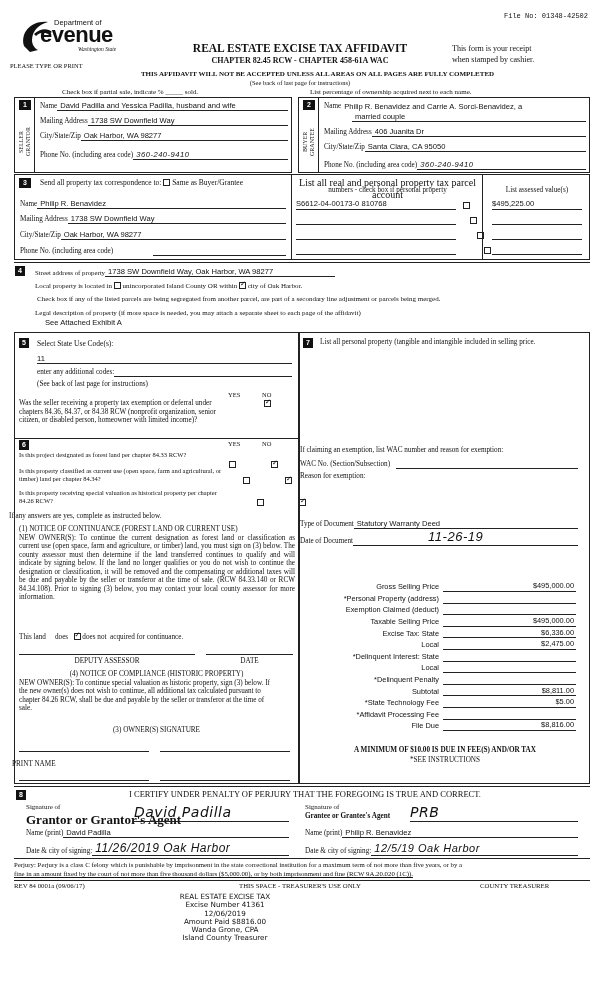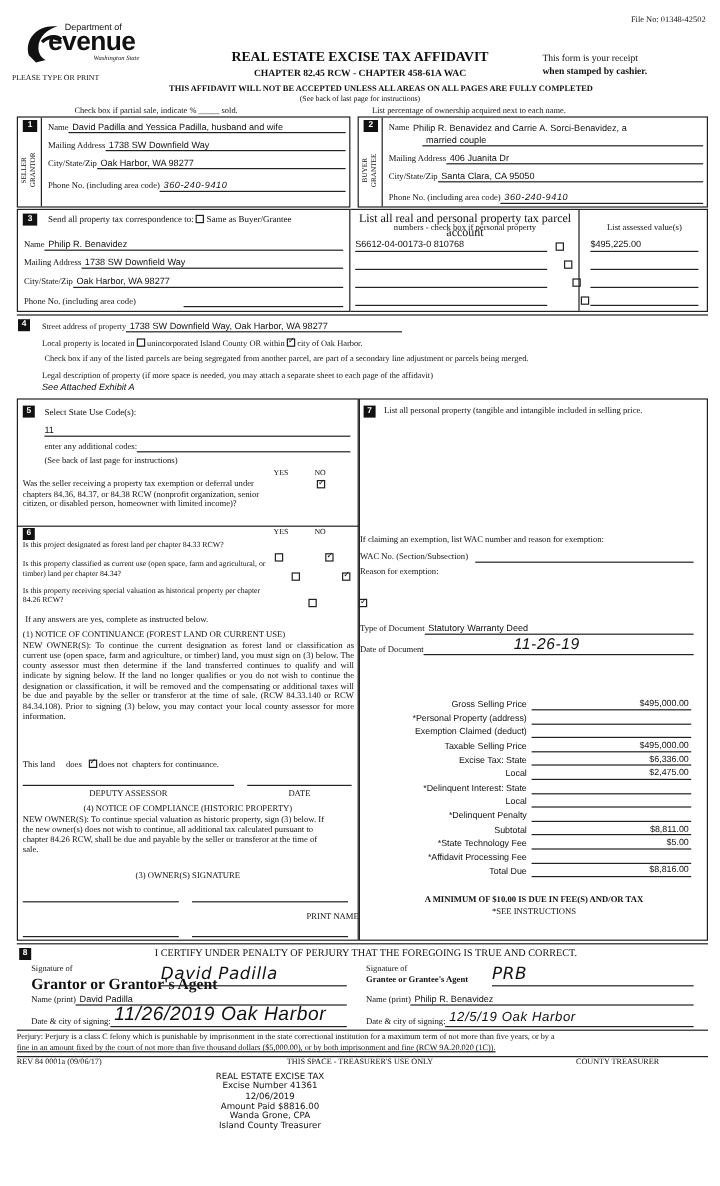--- a/index.html
+++ b/index.html
@@ -17,37 +17,37 @@
   .lbl { white-space: nowrap; }
   .val { flex: 1; border-bottom: 1px solid #222; font-family: "Liberation Sans", sans-serif; font-size: 7.6px; padding-left: 3px; white-space: nowrap; overflow: hidden; }
   .fin-row { position: absolute; left: 300px; width: 290px; height: 11px; display: flex; align-items: flex-end; font-family: "Liberation Sans", sans-serif; font-size: 7.4px; }
   .fin-row .fl { width: 143px; text-align: right; padding-right: 4px; white-space: nowrap; }
   .fin-row .fv { width: 133px; border-bottom: 1px solid #222; text-align: right; padding-right: 2px; }
   .stamp { font-family: "DejaVu Sans", sans-serif; font-size: 7.2px; text-align: center; line-height: 1.15; }
 </style>
 </head>
 <body>
 
-<div class="abs sans" style="right:12px; top:12px; font-family:Liberation Serif, serif; font-size:7px;">File No: 01348-42502</div>
+<div class="abs sans" style="right:12px; top:12px; font-family:Liberation Mono, monospace; font-size:7px;">File No: 01348-42502</div>
 
 <div class="abs" style="left:18px; top:14px; width:110px; height:46px;">
   <svg width="40" height="40" viewBox="0 0 40 40" class="abs" style="left:0;top:2px">
     <path d="M6 30 C2 16 14 4 30 6 C22 8 14 14 14 24 C14 28 16 32 20 34 L12 36 Z" fill="#111"></path>
     <path d="M16 18 C22 12 30 12 34 16 L30 18 C26 16 22 16 18 20 Z" fill="#111"></path>
   </svg>
   <div class="abs sans" style="left:36px; top:4px; font-family:Liberation Sans, sans-serif; font-size:7.5px;">Department of</div>
   <div class="abs sans" style="left:22px; top:10px; font-size:22px; font-weight:bold; letter-spacing:-0.5px; line-height:22px;">evenue</div>
   <div class="abs" style="left:60px; top:32px; font-size:5.5px; font-style:italic;">Washington State</div>
 </div>
 <div class="abs" style="left:10px; top:62px; font-size:6.5px;">PLEASE TYPE OR PRINT</div>
 
 <div class="abs" style="left:150px; top:42px; width:300px; text-align:center; font-size:11.5px; font-weight:bold;">REAL ESTATE EXCISE TAX AFFIDAVIT</div>
 <div class="abs" style="left:150px; top:56px; width:300px; text-align:center; font-size:8px; font-weight:bold;">CHAPTER 82.45 RCW - CHAPTER 458-61A WAC</div>
 <div class="abs" style="left:452px; top:44px; font-size:8px;">This form is your receipt</div>
-<div class="abs" style="left:452px; top:55px; font-size:8px;font-weight:bold;">when stamped by cashier.</div>
+<div class="abs" style="left:452px; top:55px; font-size:8px;">when stamped by cashier.</div>
 <div class="abs" style="left:0; top:70px; width:600px; text-align:center; font-size:7px; font-weight:bold;padding-left:35px;">THIS AFFIDAVIT WILL NOT BE ACCEPTED UNLESS ALL AREAS ON ALL PAGES ARE FULLY COMPLETED</div>
 <div class="abs" style="left:0; top:79px; width:600px; text-align:center; font-size:6.5px;">(See back of last page for instructions)</div>
 <div class="abs" style="left:62px; top:88px; font-size:7px;">Check box if partial sale, indicate % _____ sold.</div>
 <div class="abs" style="left:310px; top:88px; font-size:7px;">List percentage of ownership acquired next to each name.</div>
 
 <div class="box" style="left:14px; top:97px; width:278px; height:76px;"></div>
 <div class="abs" style="left:15px; top:98px; width:20px; height:74px; border-right:1px solid #222;"></div>
 <div class="abs" style="left:19px; top:100px;"><span class="num">1</span></div>
 <div class="vlabel" style="left:18px; top:122px; width:14px; height:40px;">SELLER GRANTOR</div>
 <div class="row" style="left:40px; top:99px; width:248px; height:12px;">
@@ -126,21 +126,21 @@
   </div>
 <div class="abs" style="left:35px; top:282px; font-size:7px;">
   <span>Local property is located in</span>
   <span class="cb"></span>
   <span>unincorporated Island County OR within</span>
   <span class="cb checked"></span>
   <span>city of Oak Harbor.</span>
 </div>
 <div class="abs" style="left:37px; top:295px; font-size:7px;">Check box if any of the listed parcels are being segregated from another parcel, are part of a secondary line adjustment or parcels being merged.</div>
 <div class="abs" style="left:35px; top:309px; font-size:7px;">Legal description of property (if more space is needed, you may attach a separate sheet to each page of the affidavit)</div>
-<div class="abs sans" style="left:35px; top:318px; font-size:7.6px;font-style:italic;">See Attached Exhibit A</div>
+<div class="abs sans" style="left:45px; top:318px; font-size:7.6px;">See Attached Exhibit A</div>
 
 <div class="box" style="left:14px; top:332px; width:285px; height:452px; border-top:1.5px solid #222;"></div>
 <div class="abs" style="left:19px; top:338px;"><span class="num" style="width:10px">5</span></div>
 <div class="abs" style="left:37px; top:339px; font-size:7.5px;">Select State Use Code(s):</div>
 <div class="row" style="left:37px; top:352px; width:255px; height:12px;">
     <span class="val" style="padding-left:0">11</span>
   </div>
 <div class="row" style="left:37px; top:366px; width:255px; height:11px;">
     <span class="lbl">enter any additional codes:</span>
     <span class="val"></span>
@@ -150,40 +150,40 @@
 <div class="abs" style="left:262px; top:391px; font-size:6.5px;">NO</div>
 <div class="abs" style="left:264px; top:400px;"><span class="cb checked"></span></div>
 <div class="abs" style="left:19px; top:399px; width:205px; font-size:7.2px;">Was the seller receiving a property tax exemption or deferral under chapters 84.36, 84.37, or 84.38 RCW (nonprofit organization, senior citizen, or disabled person, homeowner with limited income)?</div>
 
 <div class="abs" style="left:14px; top:438px; width:285px; border-top:1px solid #222;"></div>
 <div class="abs" style="left:19px; top:440px;"><span class="num" style="width:10px">6</span></div>
 <div class="abs" style="left:228px; top:440px; font-size:6.5px;">YES</div>
 <div class="abs" style="left:262px; top:440px; font-size:6.5px;">NO</div>
 <div id="s6-questions"><div class="abs" style="left:19px; top:451px; width:203px; font-size:6.5px; line-height:1.2;">Is this project designated as forest land per chapter 84.33 RCW?</div><span class="cb abs" style="left:229px; top:452px;"></span><span class="cb checked abs" style="left:264px; top:452px;"></span><div class="abs" style="left:19px; top:467px; width:203px; font-size:6.5px; line-height:1.2;">Is this property classified as current use (open space, farm and agricultural, or timber) land per chapter 84.34?</div><span class="cb abs" style="left:229px; top:468px;"></span><span class="cb checked abs" style="left:264px; top:468px;"></span><div class="abs" style="left:19px; top:489px; width:203px; font-size:6.5px; line-height:1.2;">Is this property receiving special valuation as historical property per chapter 84.26 RCW?</div><span class="cb abs" style="left:229px; top:490px;"></span><span class="cb checked abs" style="left:264px; top:490px;"></span></div>
 
-<div class="abs" style="left:21px; top:512px; font-size:7.2px;">If any answers are yes, complete as instructed below.</div>
+<div class="abs" style="left:9px; top:512px; font-size:7.2px;">If any answers are yes, complete as instructed below.</div>
 <div class="abs" style="left:19px; top:525px; width:275px; font-size:7.2px;">(1) NOTICE OF CONTINUANCE (FOREST LAND OR CURRENT USE)</div>
 <div class="abs" style="left:19px; top:534px; width:276px; font-size:7.2px; line-height:1.18; text-align:justify;">NEW OWNER(S): To continue the current designation as forest land or classification as current use (open space, farm and agriculture, or timber) land, you must sign on (3) below. The county assessor must then determine if the land transferred continues to qualify and will indicate by signing below. If the land no longer qualifies or you do not wish to continue the designation or classification, it will be removed and the compensating or additional taxes will be due and payable by the seller or transferor at the time of sale. (RCW 84.33.140 or RCW 84.34.108). Prior to signing (3) below, you may contact your local county assessor for more information.</div>
 <div class="abs" style="left:19px; top:633px; font-size:7.2px; white-space:nowrap;">
   <span>This land</span>&nbsp;&nbsp;&nbsp;&nbsp;
   <span>does</span>&nbsp;&nbsp;
   <span class="cb checked"></span>
   <span>does not</span>&nbsp;
-  <span>chapters for continuance.</span>
+  <span>acquired for continuance.</span>
 </div>
 <div class="abs" style="left:19px; top:654px; width:176px; border-top:1px solid #222;"></div>
 <div class="abs" style="left:206px; top:654px; width:87px; border-top:1px solid #222;"></div>
 <div class="abs" style="left:19px; top:657px; width:176px; text-align:center;">DEPUTY ASSESSOR</div>
 <div class="abs" style="left:206px; top:657px; width:87px; text-align:center;">DATE</div>
 <div class="abs" style="left:19px; top:670px; width:275px; text-align:center;">(4) NOTICE OF COMPLIANCE (HISTORIC PROPERTY)</div>
 <div class="abs" style="left:19px; top:679px; width:258px; line-height:1.18;">NEW OWNER(S): To continue special valuation as historic property, sign (3) below. If the new owner(s) does not wish to continue, all additional tax calculated pursuant to chapter 84.26 RCW, shall be due and payable by the seller or transferor at the time of sale.</div>
 <div class="abs" style="left:19px; top:726px; width:275px; text-align:center;">(3) OWNER(S) SIGNATURE</div>
 <div class="abs" style="left:19px; top:751px; width:130px; border-top:1px solid #222;"></div>
 <div class="abs" style="left:160px; top:751px; width:130px; border-top:1px solid #222;"></div>
-<div class="abs" style="left:24px; top:760px; width:275px; text-align:right;">PRINT NAME</div>
+<div class="abs" style="left:12px; top:760px; width:275px; text-align:left;">PRINT NAME</div>
 <div class="abs" style="left:19px; top:780px; width:130px; border-top:1px solid #222;"></div>
 <div class="abs" style="left:160px; top:780px; width:130px; border-top:1px solid #222;"></div>
 
 <div class="box" style="left:299px; top:332px; width:291px; height:452px; border-top:1.5px solid #222; border-left:1px solid #222;"></div>
 <div class="abs" style="left:303px; top:338px;"><span class="num" style="width:10px">7</span></div>
 <div class="abs" style="left:320px; top:338px; width:260px; font-size:7.2px;">List all personal property (tangible and intangible included in selling price.</div>
 <div class="abs" style="left:300px; top:446px; font-size:7.2px;">If claiming an exemption, list WAC number and reason for exemption:</div>
 <div class="row" style="left:300px; top:458px; width:278px; height:11px;">
     <span class="lbl">WAC No. (Section/Subsection)</span>
     <span class="val" style="margin-left:6px"></span>
@@ -241,42 +241,42 @@
     </div>
     <div class="fin-row" style="top:697px;">
       <span class="fl">*State Technology Fee</span>
       <span class="fv">$5.00</span>
     </div>
     <div class="fin-row" style="top:708.6px;">
       <span class="fl">*Affidavit Processing Fee</span>
       <span class="fv"></span>
     </div>
     <div class="fin-row" style="top:720.2px;">
-      <span class="fl">Total Due</span>
+      <span class="fl">File Due</span>
       <span class="fv">$8,816.00</span>
     </div>
   </div>
 
 <div class="abs" style="left:300px; top:746px; width:290px; text-align:center; font-size:7.2px; font-weight:bold;">A MINIMUM OF $10.00 IS DUE IN FEE(S) AND/OR TAX</div>
 <div class="abs" style="left:300px; top:756px; width:290px; text-align:center; font-size:7.2px;">*SEE INSTRUCTIONS</div>
 
 <div class="abs" style="left:14px; top:786px; width:576px; border-top:1.5px solid #222;"></div>
 <div class="abs" style="left:16px; top:790px;"><span class="num" style="width:10px">8</span></div>
 <div class="abs" style="left:100px; top:789px; width:410px; text-align:center; font-size:8.5px;">I CERTIFY UNDER PENALTY OF PERJURY THAT THE FOREGOING IS TRUE AND CORRECT.</div>
 
 <div class="abs" style="left:26px; top:803px; font-size:7px;">Signature of</div>
 <div class="abs" style="left:26px; top:812px; font-size:13px; font-weight:bold;">Grantor or Grantor's Agent</div>
 <div class="abs hand" style="left:134px; top:804px; width:155px; height:18px; border-bottom:1px solid #222; font-size:14px;">David Padilla</div>
 <div class="row" style="left:26px; top:827px; width:263px; height:11px;">
     <span class="lbl">Name (print)</span>
     <span class="val">David Padilla</span>
   </div>
 <div class="row" style="left:26px; top:840px; width:263px; height:16px;">
     <span class="lbl">Date &amp; city of signing:</span>
-    <span class="val hand" style="font-size:16px">11/26/2019  Oak Harbor</span>
+    <span class="val hand" style="font-size:12px">11/26/2019  Oak Harbor</span>
   </div>
 
 <div class="abs" style="left:305px; top:803px; font-size:7px;">Signature of</div>
 <div class="abs" style="left:305px; top:812px; font-size:7.2px; font-weight:bold;">Grantee or Grantee's Agent</div>
 <div class="abs hand" style="left:410px; top:804px; width:168px; height:18px; border-bottom:1px solid #222; font-size:14px;">PRB</div>
 <div class="row" style="left:305px; top:827px; width:273px; height:11px;">
     <span class="lbl">Name (print)</span>
     <span class="val">Philip R. Benavidez</span>
   </div>
 <div class="row" style="left:305px; top:840px; width:273px; height:16px;">

